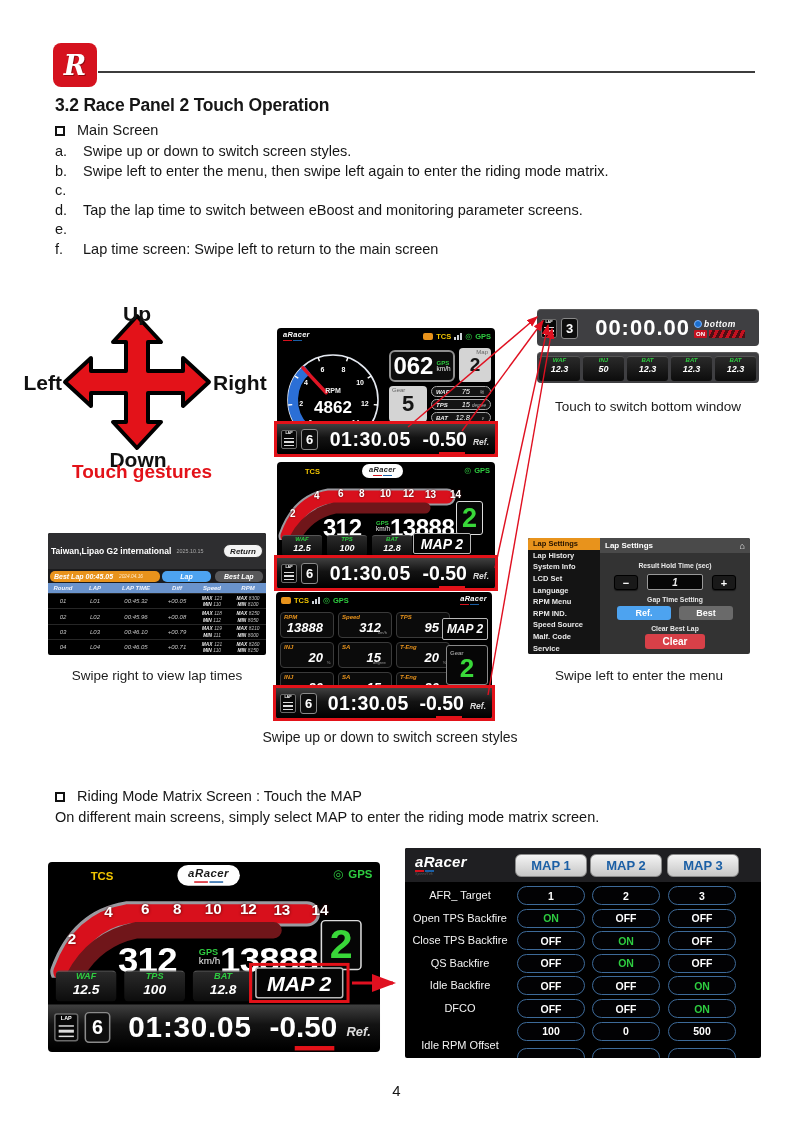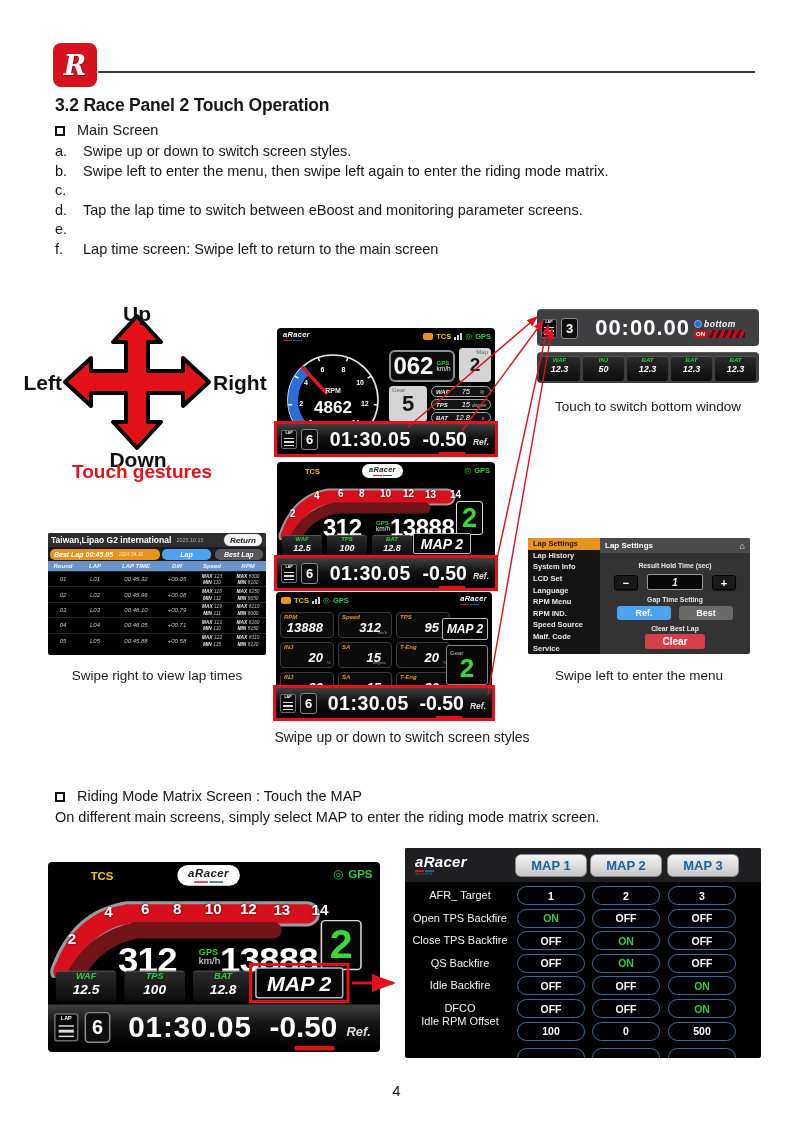--- a/index.html
+++ b/index.html
@@ -82,21 +82,21 @@
 .strip{position:absolute;background:#3f3f42;border-radius:4px;border-top:1px solid #5a5a5a;display:flex;align-items:center;color:#fff}
 .etime{flex:1;text-align:right;font-weight:bold;font-size:22px;letter-spacing:1px}
 .eright{width:58px;display:flex;flex-direction:column;gap:1px;margin-right:3px}
 .erow{display:flex;align-items:center;gap:2px}
 .ecirc{width:8px;height:8px;border-radius:50%;background:#1b6fd0;border:1px solid #7db4ff;flex:none}
 .ebrand{font-style:italic;font-weight:bold;font-size:8.5px;letter-spacing:.5px}
 .onbadge{background:#c41120;color:#fff;font-weight:bold;font-size:6px;padding:0 2px;border-radius:1px;line-height:8px}
 .hatch{width:36px;height:8px;background:repeating-linear-gradient(115deg,#c41120 0 3px,#4c0f14 3px 6px)}
 
 .ltable{position:absolute;background:#000;color:#ddd;border-radius:2px;overflow:hidden}
-.lt-head{height:14px;background:#2e2e30;display:flex;align-items:center;padding:0 3px;gap:4px}
+.lt-head{height:36px;background:#2e2e30;display:flex;align-items:center;padding:0 3px;gap:4px}
 .lt-title{font-weight:bold;font-size:8.5px;color:#fff}
 .lt-date{font-size:6px;transform:scale(.9);color:#aaa}
 .lt-return{margin-left:auto;width:40px;height:14px;background:#f4f4f4;border:1px solid #333;border-radius:7px;color:#222;font-style:italic;font-weight:bold;font-size:8px;display:flex;align-items:center;justify-content:center}
 .lt-sub{height:14px;background:#1b1b1d;display:flex;align-items:center;padding:0 2px;gap:2px}
 .lt-best{width:118px;height:11px;background:var(--orange);border-radius:5px;display:flex;align-items:center;gap:3px;padding:0 4px;color:#fff;font-style:italic;font-weight:bold;font-size:7px}
 .lt-best .d{font-size:6px;transform:scale(.8);font-weight:normal;color:#ffe9c8}
 .lt-tab{width:52px;height:11px;border-radius:5px;display:flex;align-items:center;justify-content:center;font-style:italic;font-weight:bold;font-size:7px;color:#fff}
 .lt-tab.lap{background:var(--blue);margin-left:auto}
 .lt-tab.best{background:#58585a;margin:0 1px 0 2px}
 .lt-cols{height:10px;background:var(--tblblue);display:flex;align-items:center;font-style:italic;font-weight:bold;font-size:6px;color:#f2f6ff}
@@ -630,21 +630,21 @@
       <div class="mbtn stepbtn" style="left: 112px; top: 37px;">+</div>
       <div class="mlabel" style="top: 58px;">Gap Time Setting</div>
       <div class="mbtn" style="left: 17px; top: 68px; width: 54px; height: 14px; background: var(--blue); font-size: 9px;">Ref.</div>
       <div class="mbtn" style="left: 79px; top: 68px; width: 54px; height: 14px; background: rgb(106, 106, 106); font-size: 9px;">Best</div>
       <div class="mlabel" style="top: 87px;">Clear Best Lap</div>
       <div class="mbtn" style="left: 45px; top: 96px; width: 60px; height: 15px; background: rgb(216, 64, 72); font-size: 10px;">Clear</div>
     </div>
   </div>
 <div class="abs cap center" style="left:520px;top:668px;width:238px">Swipe left to enter the menu</div>
 
-<div class="abs cap center" style="left:192px;top:729px;width:420px;font-size:14px">Swipe up or down to switch screen styles</div>
+<div class="abs cap center" style="left:180px;top:729px;width:420px;font-size:14px">Swipe up or down to switch screen styles</div>
 
 <div class="abs bullet-row" style="left:55px;top:788px">
   <span class="cbx"></span><span>Riding Mode Matrix Screen : Touch the MAP</span>
 </div>
 <div class="abs" style="left:55px;top:809px;font-size:14.5px">On different main screens, simply select MAP to enter the riding mode matrix screen.</div>
 
 <div id="bigdash" class="dash" style="left:48px;top:862px;width:332px;height:190px">
   <div id="bigdash-inner" class="scalewrap">
       <span class="tcs abs" style="left: 28px; top: 5px;">TCS</span>
       <div class="brandmark badge" style="position: absolute; left: 85px; top: 2px;">
@@ -740,21 +740,21 @@
     <div class="mx-pill on" style="left: 187px; top: 105.8px;">ON</div>
     <div class="mx-pill" style="left: 263px; top: 105.8px;">OFF</div>
     <div class="mx-label" style="top: 131.4px;">Idle Backfire</div>
     <div class="mx-pill" style="left: 112px; top: 128.4px;">OFF</div>
     <div class="mx-pill" style="left: 187px; top: 128.4px;">OFF</div>
     <div class="mx-pill on" style="left: 263px; top: 128.4px;">ON</div>
     <div class="mx-label" style="top: 154px;">DFCO</div>
     <div class="mx-pill" style="left: 112px; top: 151px;">OFF</div>
     <div class="mx-pill" style="left: 187px; top: 151px;">OFF</div>
     <div class="mx-pill on" style="left: 263px; top: 151px;">ON</div>
-    <div class="mx-label" style="top: 167px;">Idle RPM Offset</div>
+    <div class="mx-label" style="top: 191px;">Idle RPM Offset</div>
     <div class="mx-pill" style="left: 112px; top: 173.6px;">100</div>
     <div class="mx-pill" style="left: 187px; top: 173.6px;">0</div>
     <div class="mx-pill" style="left: 263px; top: 173.6px;">500</div>
     <div class="mx-pill" style="left: 112px; top: 200px;"></div>
     <div class="mx-pill" style="left: 187px; top: 200px;"></div>
     <div class="mx-pill" style="left: 263px; top: 200px;"></div>
   </div>
 
 <div class="abs center pagenum" style="left:0;top:1082px;width:100%">4</div>
 

